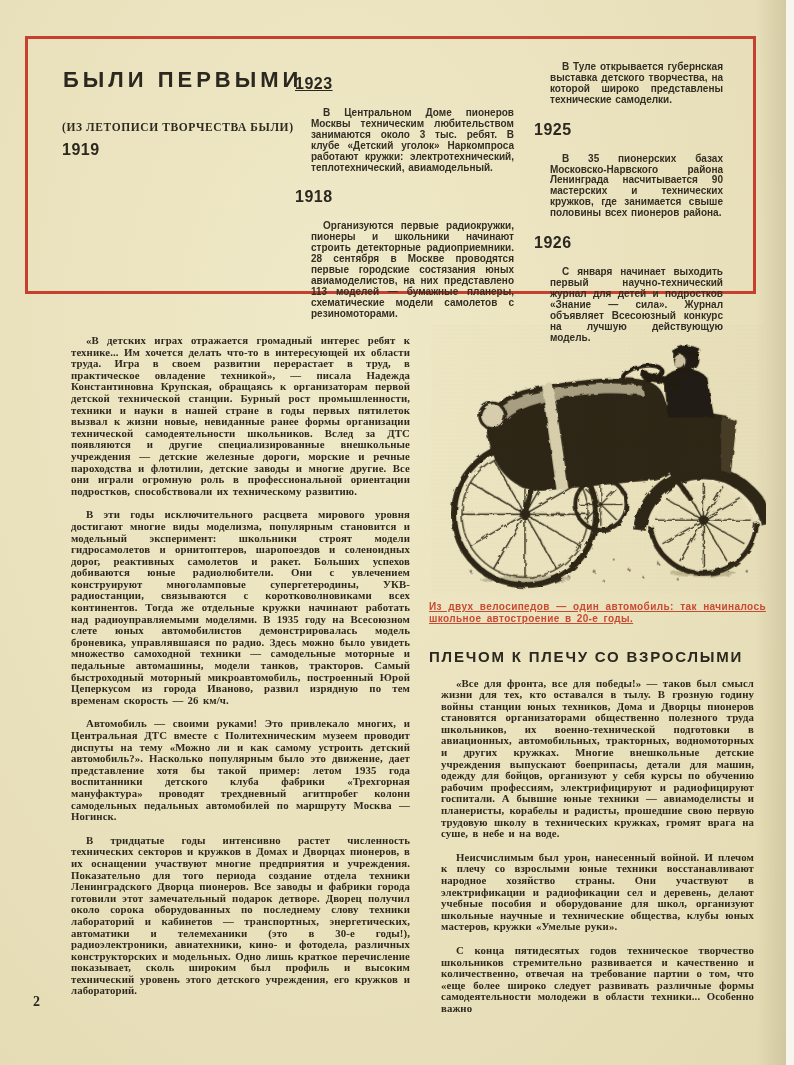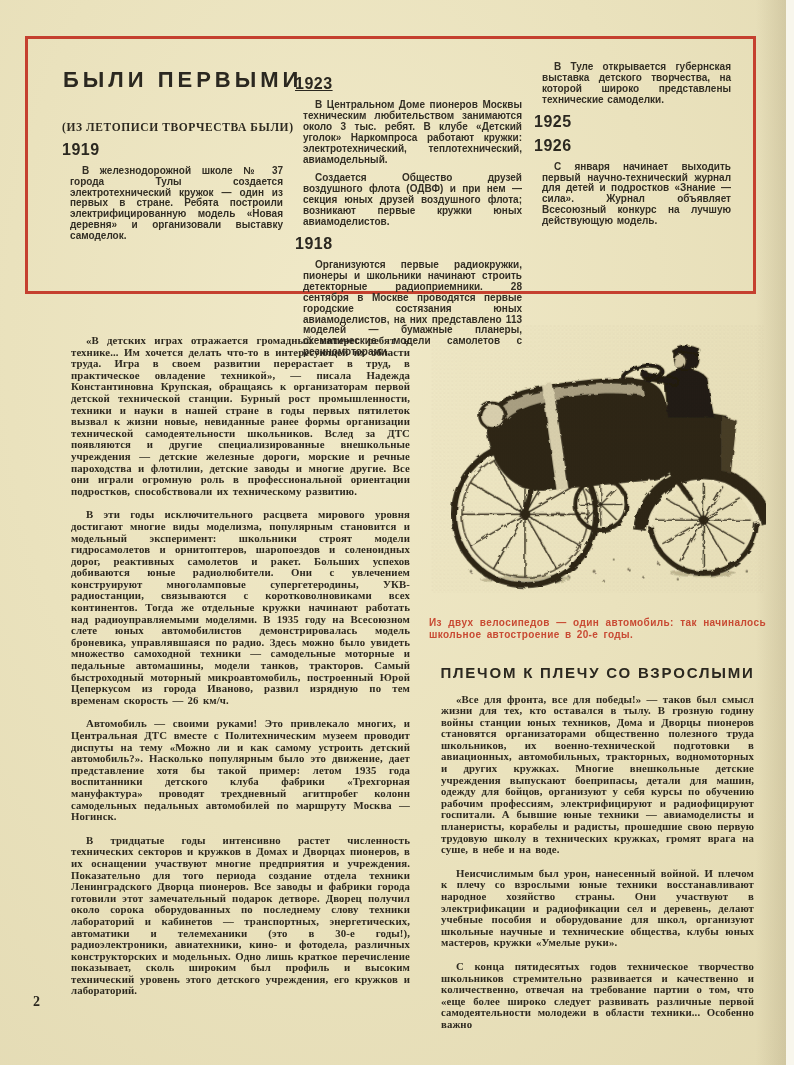--- a/index.html
+++ b/index.html
@@ -33,72 +33,71 @@
   .chron-sub{
     font:700 11.5px/1.1 "Liberation Serif", serif;letter-spacing:.6px;
     margin:30px 0 0 0;white-space:nowrap;
   }
   .year{
     font:700 16px/1 "Liberation Sans", sans-serif;letter-spacing:.5px;
     margin:8px 0 5px 0;color:#2b2820;
   }
   .chron p{
     font:700 10px/10.9px "Liberation Sans", sans-serif;
-    text-align:justify;text-indent:12px;margin:8px;color:#332f25;
+    text-align:justify;text-indent:12px;margin:16px;color:#332f25;
     word-spacing:1px;
   }
   .chron .c2 .year:first-child{margin-top:16px;text-decoration:underline;}
   .chron .c3 p.lead{margin-top:2px;}
 
   
   .col-left{position:absolute;left:59px;top:323px;width:363px;}
   .col-right{position:absolute;left:429px;top:325px;width:337px;}
   .body-p{
     font:700 10.8px/11.6px "Liberation Serif", serif;
     text-align:justify;text-indent:15px;margin:12px;color:#2e2a20;
     word-spacing:1.5px;letter-spacing:.1px;
   }
   .photo{height:268px;position:relative;}
   .photo svg{display:block;}
   .photo-caption{
-    margin-top:24px;font:700 10px/12px "Liberation Sans", sans-serif;
-    color:#c84a33;text-align:justify;letter-spacing:.4px;word-spacing:2px;
+    margin-top:8px;font:700 10px/12px "Liberation Sans", sans-serif;
+    color:#c84a33;text-align:justify;letter-spacing:.4px;word-spacing:2px;text-decoration:underline;
   }
   .section-heading{
-    margin:24px 0 11px 0;text-align:center;
+    margin:24px 0 11px 0;text-align:left;
     font:700 15px/1.1 "Liberation Sans", sans-serif;letter-spacing:1.8px;
     color:#2b2820;
   }
   .pageno{
     position:absolute;left:33px;top:995px;
     font:700 14px/1 "Liberation Serif", serif;color:#2b2820;
   }
 </style>
 </head>
 <body>
 
 <div class="page">
 
   <div class="chron">
     <div class="chron-col c1">
       <div class="chron-title">БЫЛИ ПЕРВЫМИ</div>
       <div class="chron-sub">(ИЗ ЛЕТОПИСИ ТВОРЧЕСТВА БЫЛИ)</div>
       <div class="year">1919</div>
-      <p>В железнодорожной школе № 37 города Тулы создается электротехнический кружок — один из первых в стране. Ребята построили электрифицированную модель «Новая деревня» и организовали выставку самоделок.</p>
     </div>
     <div class="chron-col c2">
       <div class="year">1923</div>
       <p>В Центральном Доме пионеров Москвы техническим любительством занимаются около 3 тыс. ребят. В клубе «Детский уголок» Наркомпроса работают кружки: электротехнический, теплотехнический, авиамодельный.</p>
-      <p>Создается Общество друзей воздушного флота (ОДВФ) и при нем — секция юных друзей воздушного флота; возникают первые кружки юных авиамоделистов.</p>
       <div class="year">1918</div>
       <p>Организуются первые радиокружки, пионеры и школьники начинают строить детекторные радиоприемники. 28 сентября в Москве проводятся первые городские состязания юных авиамоделистов, на них представлено 113 моделей — бумажные планеры, схематические модели самолетов с резиномоторами.</p>
     </div>
     <div class="chron-col c3">
       <p class="lead">В Туле открывается губернская выставка детского творчества, на которой широко представлены технические самоделки.</p>
       <div class="year">1925</div>
+      <p>В 35 пионерских базах Московско-Нарвского района Ленинграда насчитывается 90 мастерских и технических кружков, где занимается свыше половины всех пионеров района.</p>
       <div class="year">1926</div>
       <p>С января начинает выходить первый научно-технический журнал для детей и подростков «Знание — сила». Журнал объявляет Всесоюзный конкурс на лучшую действующую модель.</p>
     </div>
   </div>
 
   <div class="col-left">
     <p class="body-p">«В детских играх отражается громадный интерес ребят к технике... Им хочется делать что-то в интересующей их области труда. Игра в своем развитии перерастает в труд, в практическое овладение техникой», — писала Надежда Константиновна Крупская, обращаясь к организаторам первой детской технической станции. Бурный рост промышленности, техники и науки в нашей стране в годы первых пятилеток вызвал к жизни новые, невиданные ранее формы организации технической самодеятельности школьников. Вслед за ДТС появляются и другие специализированные внешкольные учреждения — детские железные дороги, морские и речные пароходства и флотилии, детские заводы и многие другие. Все они играли огромную роль в профессиональной ориентации подростков, способствовали их техническому развитию.</p>
     <p class="body-p">В эти годы исключительного расцвета мирового уровня достигают многие виды моделизма, популярным становится и модельный эксперимент: школьники строят модели гидросамолетов и орнитоптеров, шаропоездов и соленоидных дорог, реактивных самолетов и ракет. Больших успехов добиваются юные радиолюбители. Они с увлечением конструируют многоламповые супергетеродины, УКВ-радиостанции, связываются с коротковолновиками всех континентов. Тогда же отдельные кружки начинают работать над радиоуправляемыми моделями. В 1935 году на Всесоюзном слете юных автомобилистов демонстрировалась модель броневика, управлявшаяся по радио. Здесь можно было увидеть множество самоходной техники — самодельные моторные и педальные автомашины, модели танков, тракторов. Самый быстроходный моторный микроавтомобиль, построенный Юрой Цеперкусом из города Иваново, развил изрядную по тем временам скорость — 26 км/ч.</p>
     <p class="body-p">Автомобиль — своими руками! Это привлекало многих, и Центральная ДТС вместе с Политехническим музеем проводит диспуты на тему «Можно ли и как самому устроить детский автомобиль?». Насколько популярным было это движение, дает представление хотя бы такой пример: летом 1935 года воспитанники детского клуба фабрики «Трехгорная мануфактура» проводят трехдневный агитпробег колонн самодельных педальных автомобилей по маршруту Москва — Ногинск.</p>
     <p class="body-p">В тридцатые годы интенсивно растет численность технических секторов и кружков в Домах и Дворцах пионеров, в их оснащении участвуют многие предприятия и учреждения. Показательно для того периода создание отдела техники Ленинградского Дворца пионеров. Все заводы и фабрики города готовили этот замечательный подарок детворе. Дворец получил около сорока оборудованных по последнему слову техники лабораторий и кабинетов — транспортных, энергетических, автоматики и телемеханики (это в 30-е годы!), радиоэлектроники, авиатехники, кино- и фотодела, различных конструкторских и модельных. Одно лишь краткое перечисление показывает, сколь широким был профиль и высоким технический уровень этого детского учреждения, его кружков и лабораторий.</p>
@@ -213,19 +212,19 @@
           <path d="M112,60 L123,59 L139,166 L127,168 Z" fill="#d8cfad"></path>
           <circle cx="62" cy="92" r="13" fill="#d8cfae" stroke="#2e2718" stroke-width="3"></circle>
         </g>
         <rect x="0" y="0" width="337" height="272" fill="url(#grain)" opacity="0.5"></rect>
       </svg>
     </div>
     <p class="photo-caption">Из двух велосипедов — один автомобиль: так начиналось школьное автостроение в 20-е годы.</p>
     <div class="section-heading">ПЛЕЧОМ К ПЛЕЧУ СО ВЗРОСЛЫМИ</div>
     <p class="body-p">«Все для фронта, все для победы!» — таков был смысл жизни для тех, кто оставался в тылу. В грозную годину войны станции юных техников, Дома и Дворцы пионеров становятся организаторами общественно полезного труда школьников, их военно-технической подготовки в авиационных, автомобильных, тракторных, водномоторных и других кружках. Многие внешкольные детские учреждения выпускают боеприпасы, детали для машин, одежду для бойцов, организуют у себя курсы по обучению рабочим профессиям, электрифицируют и радиофицируют госпитали. А бывшие юные техники — авиамоделисты и планеристы, корабелы и радисты, прошедшие свою первую трудовую школу в технических кружках, громят врага на суше, в небе и на воде.</p>
     <p class="body-p">Неисчислимым был урон, нанесенный войной. И плечом к плечу со взрослыми юные техники восстанавливают народное хозяйство страны. Они участвуют в электрификации и радиофикации сел и деревень, делают учебные пособия и оборудование для школ, организуют школьные научные и технические общества, клубы юных мастеров, кружки «Умелые руки».</p>
-    <p class="body-p">С конца пятидесятых годов техническое творчество школьников стремительно развивается и качественно и количественно, отвечая на требование партии о том, что «еще более широко следует развивать различные первой самодеятельности молодежи в области техники... Особенно важно</p>
+    <p class="body-p">С конца пятидесятых годов техническое творчество школьников стремительно развивается и качественно и количественно, отвечая на требование партии о том, что «еще более широко следует развивать различные формы самодеятельности молодежи в области техники... Особенно важно</p>
   </div>
 
   <div class="pageno">2</div>
 
   <div class="scan-edge"></div>
 </div>
 
 </body></html>

